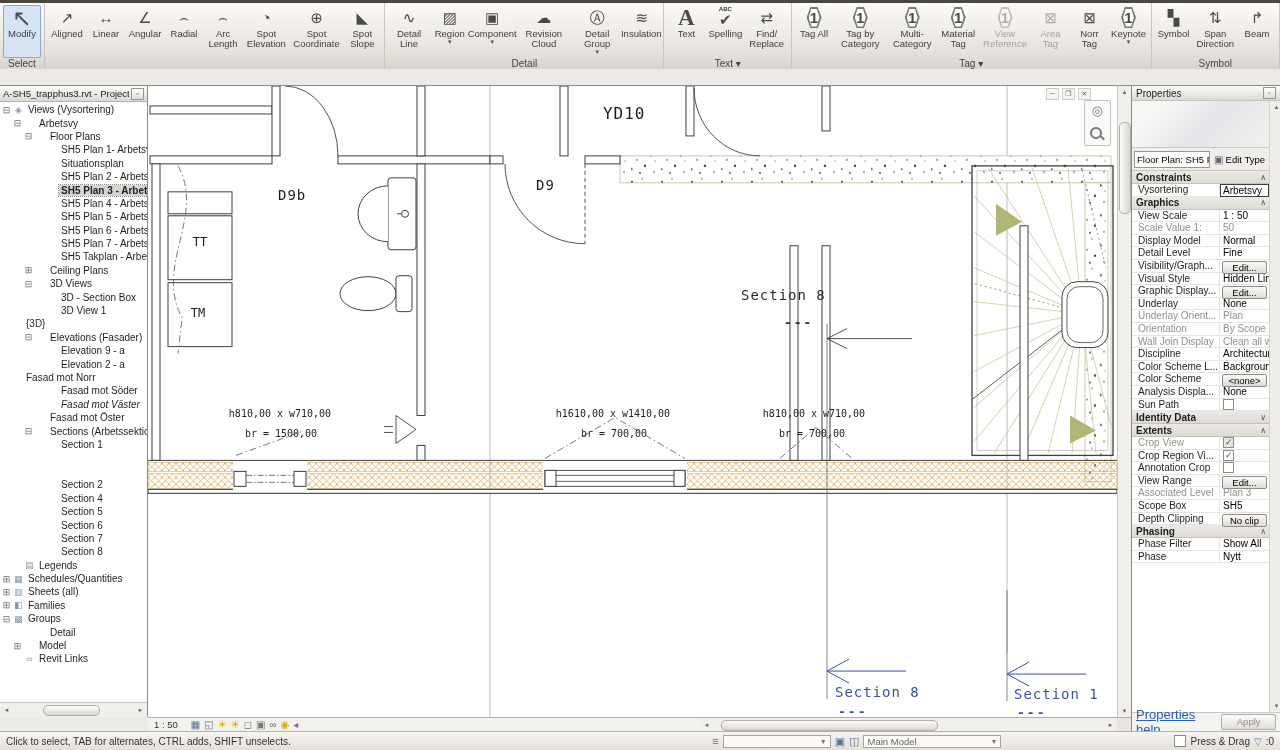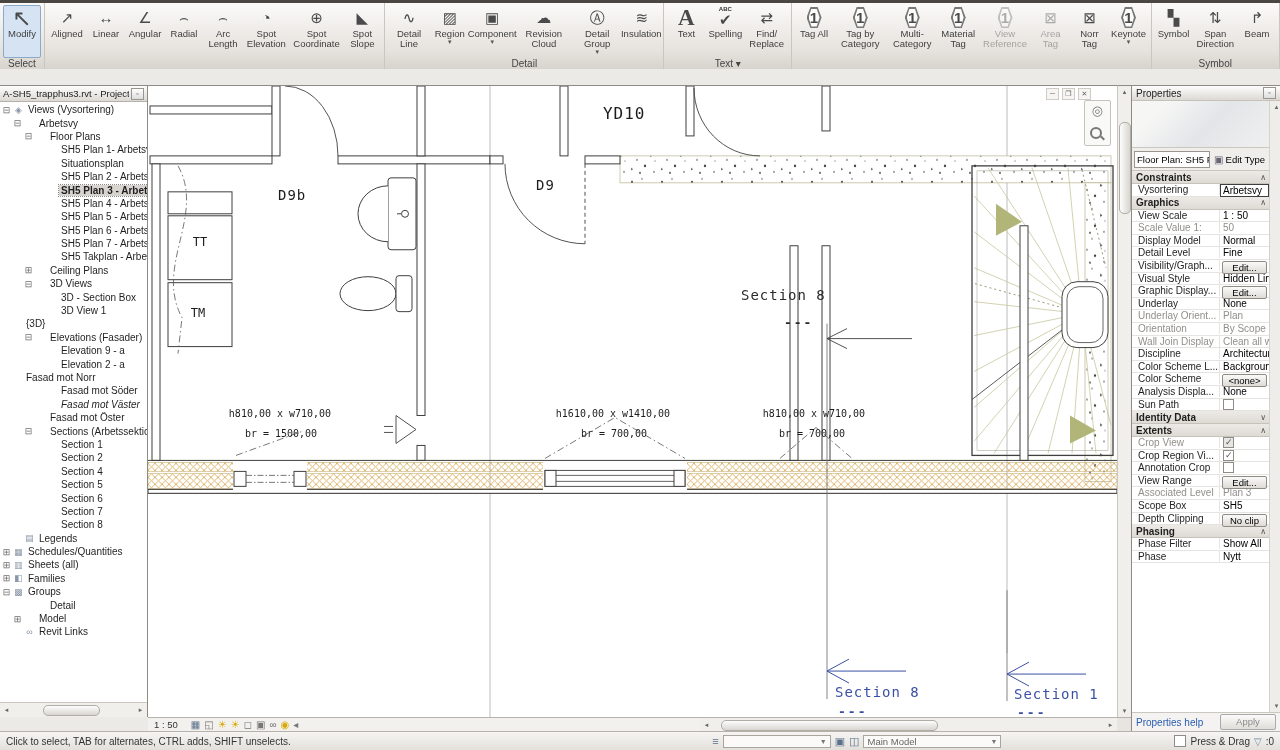--- a/index.html
+++ b/index.html
@@ -116,21 +116,21 @@
   .pvalue.gray,.plabel2.gray{color:#918f8b}
   .pvalue.boxed{border:1px solid #3f3f3f;background:#fff;margin:0;padding:0 2px}
   .pvalue.btn{margin:1px 2px;border:1px solid #8f8b85;border-radius:2px;background:linear-gradient(#fafaf9,#dedbd6);
               justify-content:center;font-size:9.5px}
   .pvalue.chkcell{position:relative}
   .pvalue.chkcell::before{content:"";width:9px;height:9px;border:1px solid #8f8b85;background:#fff;display:inline-block}
   .pvalue.chkcell.on::after{content:"\2713";position:absolute;left:5px;top:0;font-size:9px;color:#555}
   .pvalue.chkcell.dim::before{background:#e8e6e2}
   .props-scroll{width:10px;flex:none;background:#efedea;border-left:1px solid #d5d2cc;display:flex;flex-direction:column}
   .props-footer{height:18px;flex:none;display:flex;align-items:center;padding:0 4px;background:#f4f3f1;border-top:1px solid #cac6c0}
-  .phelp{color:#2a5db0;font-size:10px}
+  .phelp{color:#2a5db0;text-decoration:underline;font-size:13px}
   .apply-btn{margin-left:auto;width:54px;height:14px;border:1px solid #aaa;border-radius:2px;
              background:linear-gradient(#fbfbfa,#e0ddd8);color:#8b8b8b;text-align:center;font-size:9.5px;line-height:13px}
 </style>
 </head>
 <body>
 
 <div class="tabstrip"></div>
 <div class="ribbon">
 
 <div class="panel">
@@ -361,20 +361,21 @@
           </div>
         <div class="tool">
             <span class="ticon keynote-icon hex">
               <span class="ttop"></span>
               <span>1</span>
             </span>
             <span class="tlabel">Keynote</span>
             <span class="tarrow">▾</span>
           </div>
       </div>
+      <div class="panel-label">Tag ▾</div>
     </div>
     <div class="panel">
       <div class="panel-tools">
 
       <div class="tool">
             <span class="ticon symbol-icon">
               <span class="ttop"></span>
               <span>▚</span>
             </span>
             <span class="tlabel">Symbol</span>
@@ -532,21 +533,21 @@
       <div class="trow" style="padding-left: 24px;">
         <span class="tg">⊟</span>
         <span class="ticn"></span>
         <span class="tlbl">Sections (Arbetssektion)</span>
       </div>
       <div class="trow" style="padding-left: 35px;">
         <span class="tg"></span>
         <span class="ticn"></span>
         <span class="tlbl">Section 1</span>
       </div>
-      <div class="trow" style="padding-left: 35px;">
+      <div class="trow" style="padding-left: 35px; margin-top: 27px;">
         <span class="tg"></span>
         <span class="ticn"></span>
         <span class="tlbl">Section 2</span>
       </div>
       <div class="trow" style="padding-left: 35px;">
         <span class="tg"></span>
         <span class="ticn"></span>
         <span class="tlbl">Section 4</span>
       </div>
       <div class="trow" style="padding-left: 35px;">

